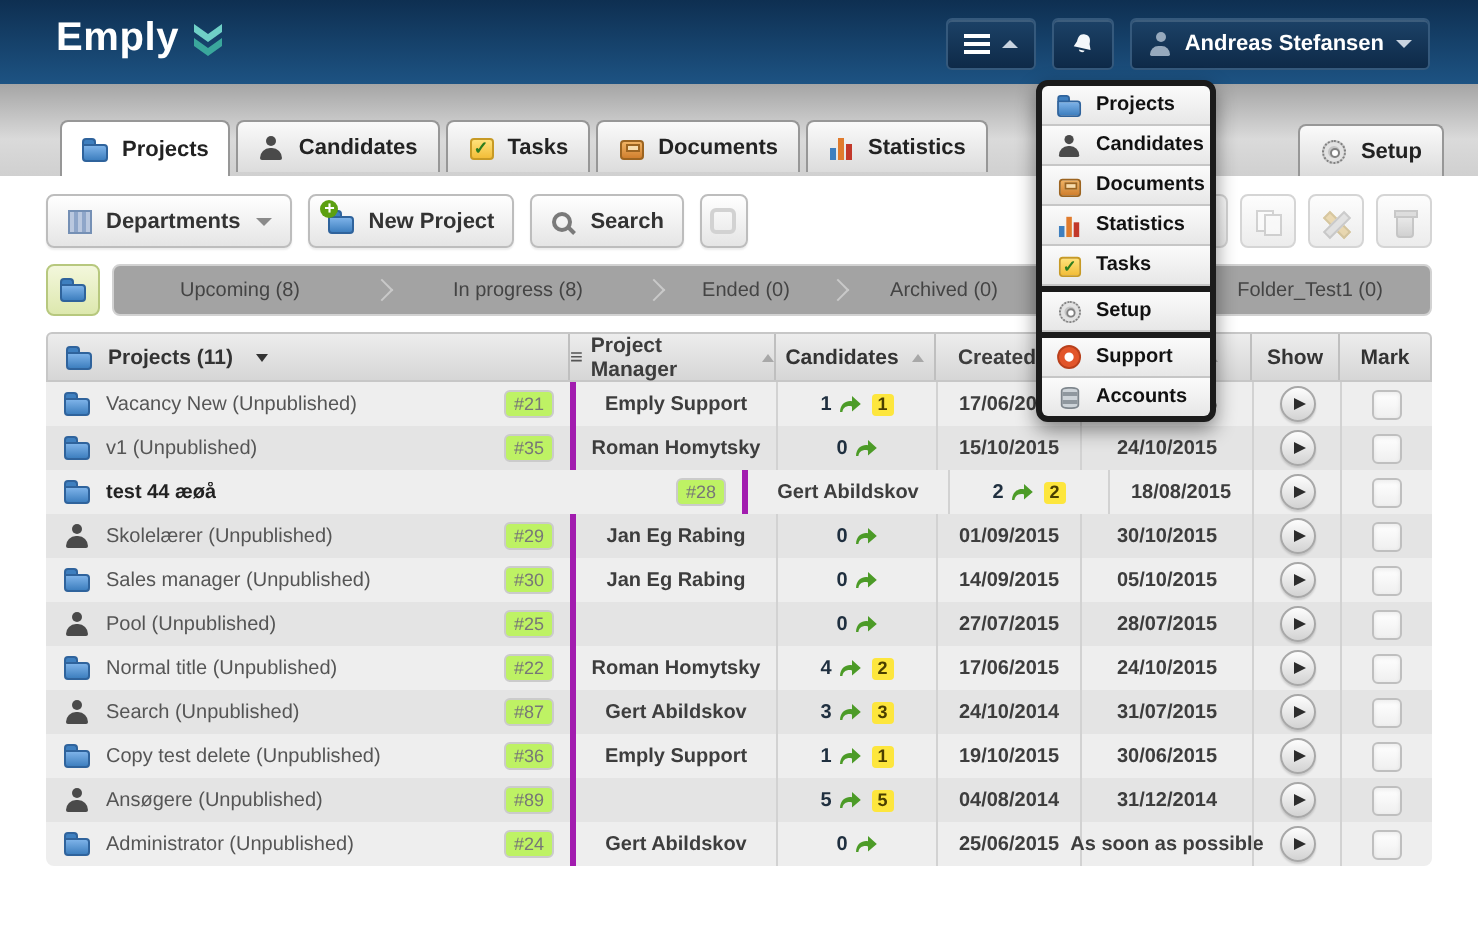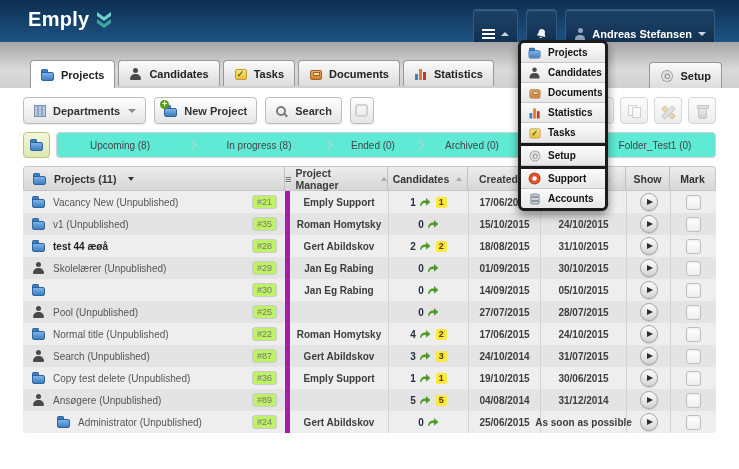--- a/index.html
+++ b/index.html
@@ -6,21 +6,21 @@
   .screen{position:relative;width:739px;height:469px;overflow:hidden;background:#fff;
     font-family:Liberation Sans, sans-serif;-webkit-font-smoothing:antialiased;}
 
   
   .topbar{position:absolute;top:0;left:0;right:0;height:42px;
     background:linear-gradient(#0e2f51,#1d5383);border-bottom:1px solid #0a2038;}
   .logo{position:absolute;left:28px;top:8px;display:flex;align-items:center;gap:6px;
     color:#fff;font-size:20px;font-weight:bold;letter-spacing:.3px;}
   .top-controls{position:absolute;right:24px;top:9px;display:flex;gap:8px;align-items:center;}
   .tbtn{height:24px;background:linear-gradient(#1c4267,#0e2a48);border:1px solid #35597c;
-    border-radius:3px;color:#fff;display:flex;align-items:center;gap:6px;padding:12px 8px;
+    border-radius:3px;color:#fff;display:flex;align-items:center;gap:6px;padding:0 8px;
     font-size:11px;font-weight:bold;box-shadow:inset 0 1px 0 rgba(255,255,255,.15);cursor:pointer;}
   .ic-burger{width:13px;height:10px;background:repeating-linear-gradient(#fff 0 2px,transparent 2px 4px);}
   .cv-up{width:0;height:0;border-left:4px solid transparent;border-right:4px solid transparent;border-bottom:4px solid #c9d4e0;}
   .cv-down{width:0;height:0;border-left:4px solid transparent;border-right:4px solid transparent;border-top:4px solid #c9d4e0;}
   .ic-user{position:relative;width:12px;height:12px;}
   .ic-user::before{content:"";position:absolute;left:3.5px;top:0;width:5px;height:5px;border-radius:50%;background:#96a9bd;}
   .ic-user::after{content:"";position:absolute;left:1px;bottom:0;width:10px;height:5px;border-radius:5px 5px 1px 1px;background:#96a9bd;}
 
   
   .tabstrip{position:absolute;top:42px;left:0;right:0;height:46px;
@@ -84,45 +84,45 @@
   [data-icon="edit-icon"]::before{content:"";position:absolute;left:0;top:5px;width:13px;height:3px;background:#e2c27b;border:1px solid #bda15c;transform:rotate(45deg);}
   [data-icon="edit-icon"]::after{content:"";position:absolute;left:0;top:5px;width:13px;height:3px;background:#d4d4d4;border:1px solid #a9a9a9;transform:rotate(-45deg);}
   [data-icon="trash-icon"]::before{content:"";position:absolute;left:2px;top:0;width:10px;height:2px;background:#c9c9c9;border:1px solid #a3a3a3;}
   [data-icon="trash-icon"]::after{content:"";position:absolute;left:3px;top:3px;width:7px;height:9px;background:linear-gradient(#dedede,#b9b9b9);border:1px solid #a3a3a3;border-radius:1px 1px 2px 2px;}
 
   
   .filterbar{margin-top:8px;display:flex;gap:6px;height:26px;}
   .folderbtn{width:27px;height:26px;box-sizing:border-box;background:linear-gradient(#f3f7dc,#dcе8ad);
     background:linear-gradient(#f3f7dc,#dde8ae);border:1px solid #b7c87e;border-radius:4px;
     display:flex;align-items:center;justify-content:center;cursor:pointer;}
-  .segments{flex:1;background:#5eead4;border:1px solid #d2d2d2;border-radius:4px;display:flex;align-items:center;overflow:hidden;}
+  .segments{flex:1;background:#a3a3a3;border:1px solid #d2d2d2;border-radius:4px;display:flex;align-items:center;overflow:hidden;}
   .seg{display:flex;align-items:center;justify-content:center;font-size:10px;color:#444;height:100%;cursor:pointer;white-space:nowrap;}
   .seg.w1{width:126px;}.seg.w2{width:120px;}.seg.w3{width:76px;}.seg.w4{width:90px;}.seg.w5{width:62px;}.seg.w6{flex:1;}
   .chevsep{width:7px;height:7px;border-top:1px solid #c9c9c9;border-right:1px solid #c9c9c9;transform:rotate(45deg);margin:0 4px;flex:0 0 auto;}
 
   
   .table{margin-top:8px;font-size:10px;}
   .thead{display:flex;align-items:center;height:25px;background:linear-gradient(#ededed,#d6d6d6);
     border:1px solid #c7c7c7;border-radius:3px 3px 0 0;box-sizing:border-box;font-size:10.5px;font-weight:bold;color:#333;}
   .cell{display:flex;align-items:center;box-sizing:border-box;height:100%;}
   .col-name{flex:1;padding-left:9px;gap:7px;min-width:0;}
-  .col-mgr{width:103px;justify-content:center;border-left:5px solid #a21caf;}
+  .col-mgr{width:103px;justify-content:center;border-left:3px solid #a21caf;}
   .col-cand{width:80px;justify-content:center;gap:3px;border-left:1px solid #d2d2d2;}
   .col-created{width:72px;justify-content:center;border-left:1px solid #d2d2d2;}
   .col-deadline{width:86px;justify-content:center;border-left:1px solid #d2d2d2;white-space:nowrap;}
   .col-show{width:44px;justify-content:center;border-left:1px solid #d2d2d2;}
   .col-mark{width:46px;justify-content:center;border-left:1px solid #d2d2d2;}
   .thead .col-mgr,.thead .col-cand,.thead .col-created,.thead .col-deadline,.thead .col-show,.thead .col-mark{border-left:1px solid #bfbfbf;}
   .sort{width:0;height:0;border-left:3px solid transparent;border-right:3px solid transparent;border-bottom:4px solid #a8a8a8;margin-left:4px;}
   .dcaret{width:0;height:0;border-left:3.5px solid transparent;border-right:3.5px solid transparent;border-top:4.5px solid #333;margin-left:5px;}
   .listglyph{color:#555;font-size:11px;margin-right:4px;font-weight:bold;}
   .tbody .trow{display:flex;align-items:center;height:22px;color:#444;}
   .tbody .trow:nth-child(odd){background:#eeeeee;}
   .tbody .trow:nth-child(even){background:#e4e4e4;}
-  .tbody .trow:last-child{border-radius:0 0 4px 4px;padding-left:25px;}
+  .tbody .trow:last-child{border-radius:0 0 4px 4px;}
   .pname{color:#555;overflow:hidden;text-overflow:ellipsis;white-space:nowrap;}
   .pname.bold{color:#222;font-weight:bold;}
   .pnum{margin-left:auto;margin-right:8px;background:#bef264;border:1px solid #cbcbcb;border-radius:3px;
     padding:1px 4px;font-size:9px;color:#777;flex:0 0 auto;}
   .col-mgr,.col-created,.col-deadline{font-weight:bold;color:#3d3d3d;}
   .cnum{font-weight:bold;color:#1f2f3f;}
   .cbadge{background:#fde63d;color:#4a3f00;font-size:9px;font-weight:bold;padding:0 3px;border-radius:2px;line-height:11px;margin-left:2px;}
   .cbadge:empty{display:none;}
   .arr{flex:0 0 auto;}
   .playbtn{width:16px;height:16px;border-radius:50%;background:linear-gradient(#fdfdfd,#d3d3d3);
@@ -356,21 +356,20 @@
             </div>
           <div class="cell col-mgr">Gert Abildskov</div>
           <div class="cell col-cand">
               <span class="cnum">2</span>
               <svg class="arr" width="12" height="10" viewBox="0 0 12 10">
                 <path d="M1 9 C1.2 4.6 4.4 3.1 7 3.6 L7 1 L11.4 5 L7 8.8 L7 6.2 C4.6 5.6 2.6 6.6 2.2 9 Z" fill="#4c9b27"></path>
               </svg>
               <span class="cbadge">2</span>
             </div>
           <div class="cell col-created">18/08/2015</div>
-          <div class="cell col-deadline">31/10/2015</div>
           <div class="cell col-show">
               <span class="playbtn">
                 <span class="ic-playtri"></span>
               </span>
             </div>
           <div class="cell col-mark">
               <span class="checkbox"></span>
             </div>
         </div>
 
@@ -395,20 +394,21 @@
               </span>
             </div>
           <div class="cell col-mark">
               <span class="checkbox"></span>
             </div>
         </div>
 
         <div class="trow">
           <div class="cell col-name">
               <span class="ic" data-icon="folder-icon"></span>
+              <span class="pname">Sales manager (Unpublished)</span>
               <span class="pnum">#30</span>
             </div>
           <div class="cell col-mgr">Jan Eg Rabing</div>
           <div class="cell col-cand">
               <span class="cnum">0</span>
               <svg class="arr" width="12" height="10" viewBox="0 0 12 10">
                 <path d="M1 9 C1.2 4.6 4.4 3.1 7 3.6 L7 1 L11.4 5 L7 8.8 L7 6.2 C4.6 5.6 2.6 6.6 2.2 9 Z" fill="#4c9b27"></path>
               </svg>
             </div>
           <div class="cell col-created">14/09/2015</div>

